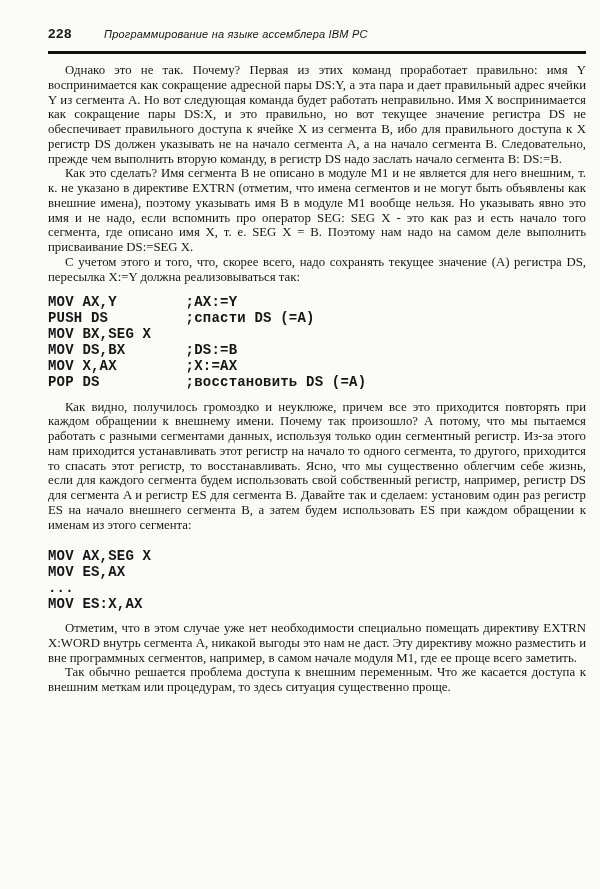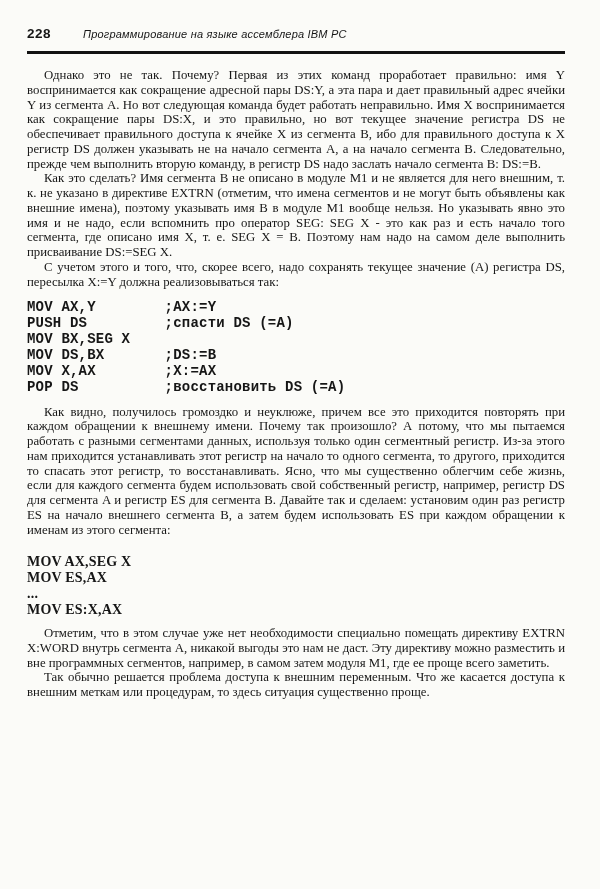--- a/index.html
+++ b/index.html
@@ -11,21 +11,21 @@
     position: relative;
     width: 600px;
     height: 889px;
     background: #fbfbf8;
     color: #161616;
     overflow: hidden;
     box-sizing: border-box;
   }
   .page-inner {
     position: absolute;
-    left: 27px;
+    left: 48px;
     top: 26px;
     width: 538px;
   }
   .running-head {
     display: flex;
     align-items: baseline;
     font-family: "Liberation Sans", sans-serif;
     padding-bottom: 10px;
     border-bottom: 3px solid #121212;
   }
@@ -35,42 +35,41 @@
     letter-spacing: 0.5px;
     width: 56px;
     flex: 0 0 auto;
   }
   .running-title {
     font-style: italic;
     font-size: 11px;
     letter-spacing: 0.2px;
   }
   .body-text {
-    margin-top: 14px;
+    margin-top: 9px;
     font-family: "Liberation Serif", serif;
     font-size: 12.8px;
     line-height: 14.75px;
     text-align: justify;
   }
   .para {
     margin: 0;
     text-indent: 17px;
   }
   .code-block {
     font-family: "Liberation Mono", monospace;
     font-weight: bold;
     font-size: 14px;
     line-height: 15.9px;
     margin: 11px 0 9px 0;
     text-align: left;
   }
   .code-block.second {
     margin-top: 17px;
     margin-bottom: 8px;
-    font-family: Liberation Serif, serif;
   }
   .code-line {
     white-space: pre;
     letter-spacing: 0.2px;
   }
 </style>
 </head>
 <body>
 
 <div class="page">
@@ -98,18 +97,18 @@
 
       <p class="para">Как видно, получилось громоздко и неуклюже, причем все это приходится повторять при каждом обращении к внешнему имени. Почему так произошло? А потому, что мы пытаемся работать с разными сегментами данных, используя только один сегментный регистр. Из-за этого нам приходится устанавливать этот регистр на начало то одного сегмента, то другого, приходится то спасать этот регистр, то восстанавливать. Ясно, что мы существенно облегчим себе жизнь, если для каждого сегмента будем использовать свой собственный регистр, например, регистр DS для сегмента A и регистр ES для сегмента B. Давайте так и сделаем: установим один раз регистр ES на начало внешнего сегмента B, а затем будем использовать ES при каждом обращении к именам из этого сегмента:</p>
 
       <div class="code-block second">
         <div class="code-line">MOV AX,SEG X</div>
         <div class="code-line">MOV ES,AX</div>
         <div class="code-line">...</div>
         <div class="code-line">MOV ES:X,AX</div>
       </div>
 
-      <p class="para">Отметим, что в этом случае уже нет необходимости специально помещать директиву EXTRN X:WORD внутрь сегмента A, никакой выгоды это нам не даст. Эту директиву можно разместить и вне программных сегментов, например, в самом затем модуля M1, где ее проще всего заметить.</p>
+      <p class="para">Отметим, что в этом случае уже нет необходимости специально помещать директиву EXTRN X:WORD внутрь сегмента A, никакой выгоды это нам не даст. Эту директиву можно разместить и вне программных сегментов, например, в самом начале модуля M1, где ее проще всего заметить.</p>
       <p class="para">Так обычно решается проблема доступа к внешним переменным. Что же касается доступа к внешним меткам или процедурам, то здесь ситуация существенно проще.</p>
 
     </div>
   </div>
 </div>
 
 </body></html>

